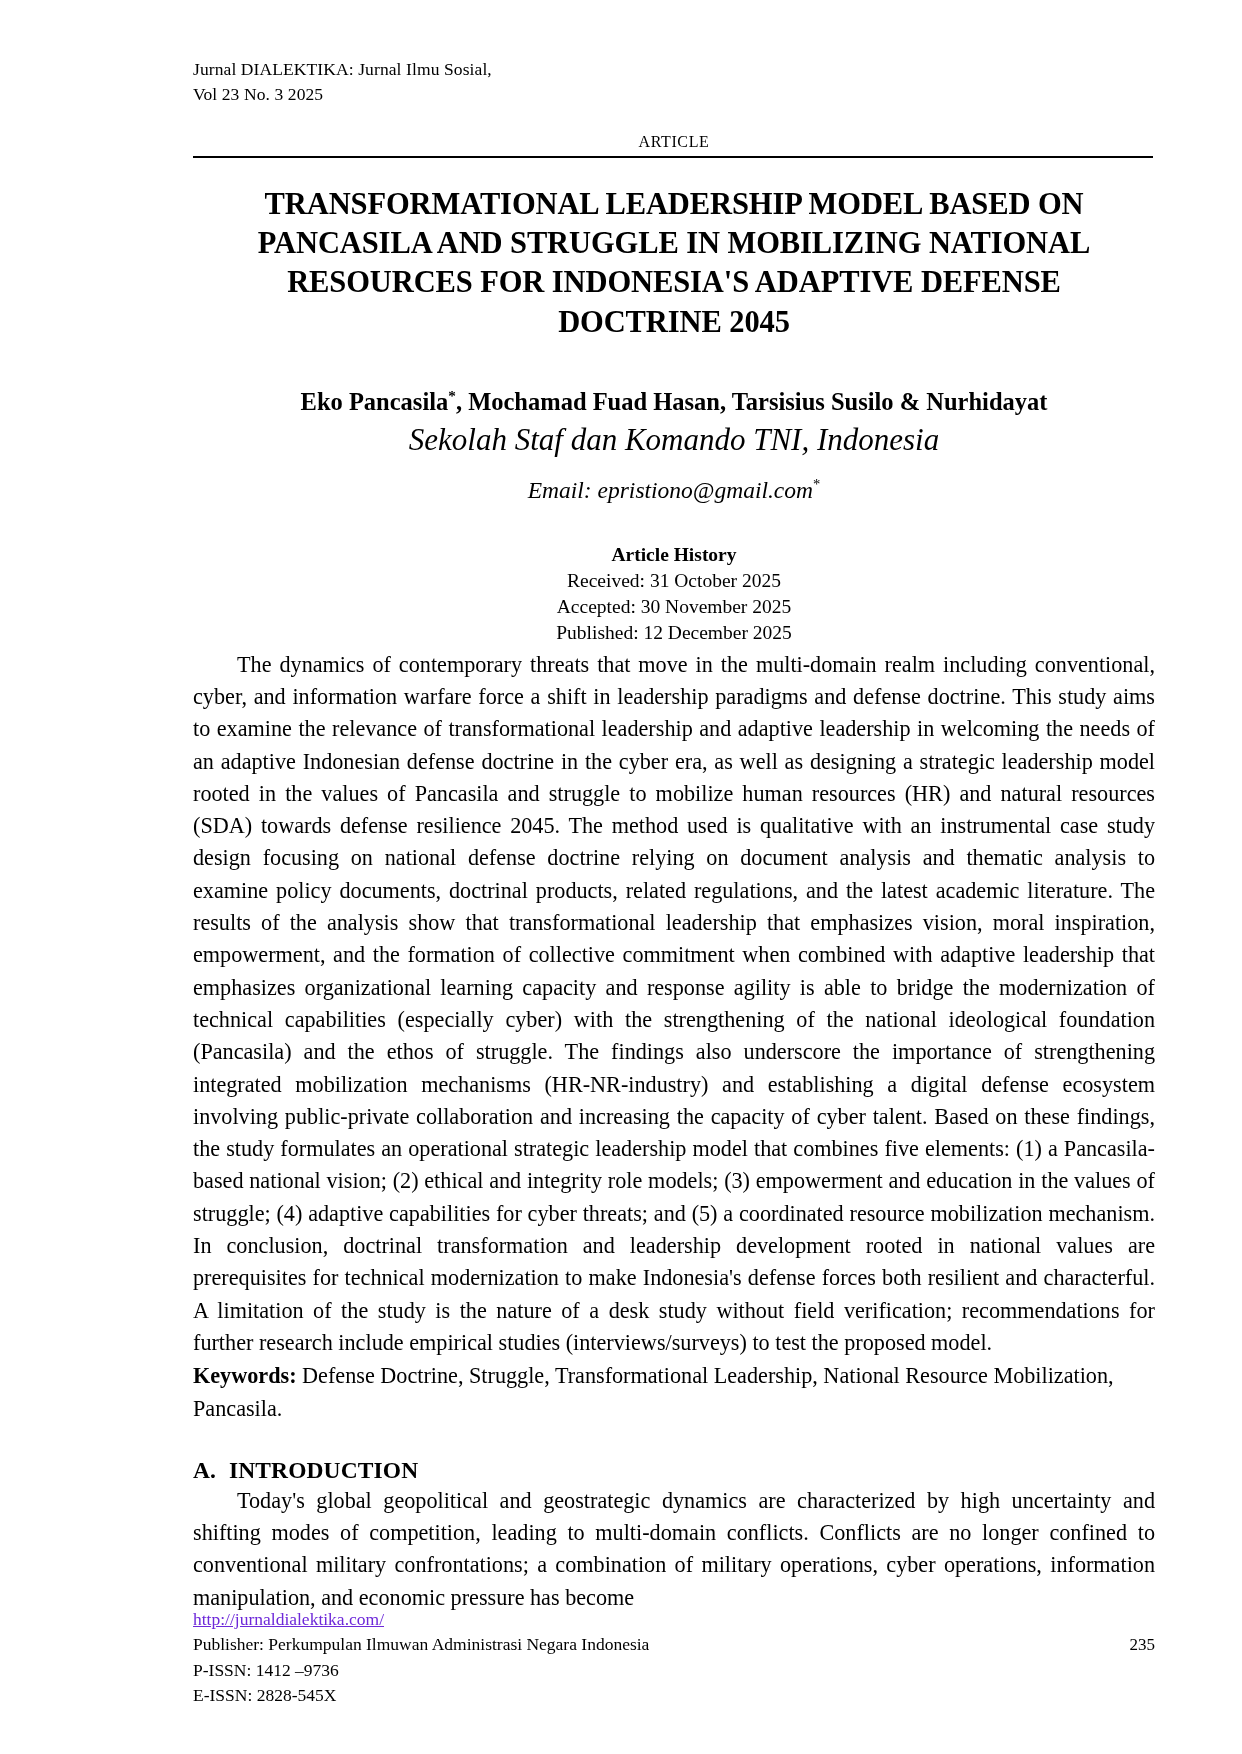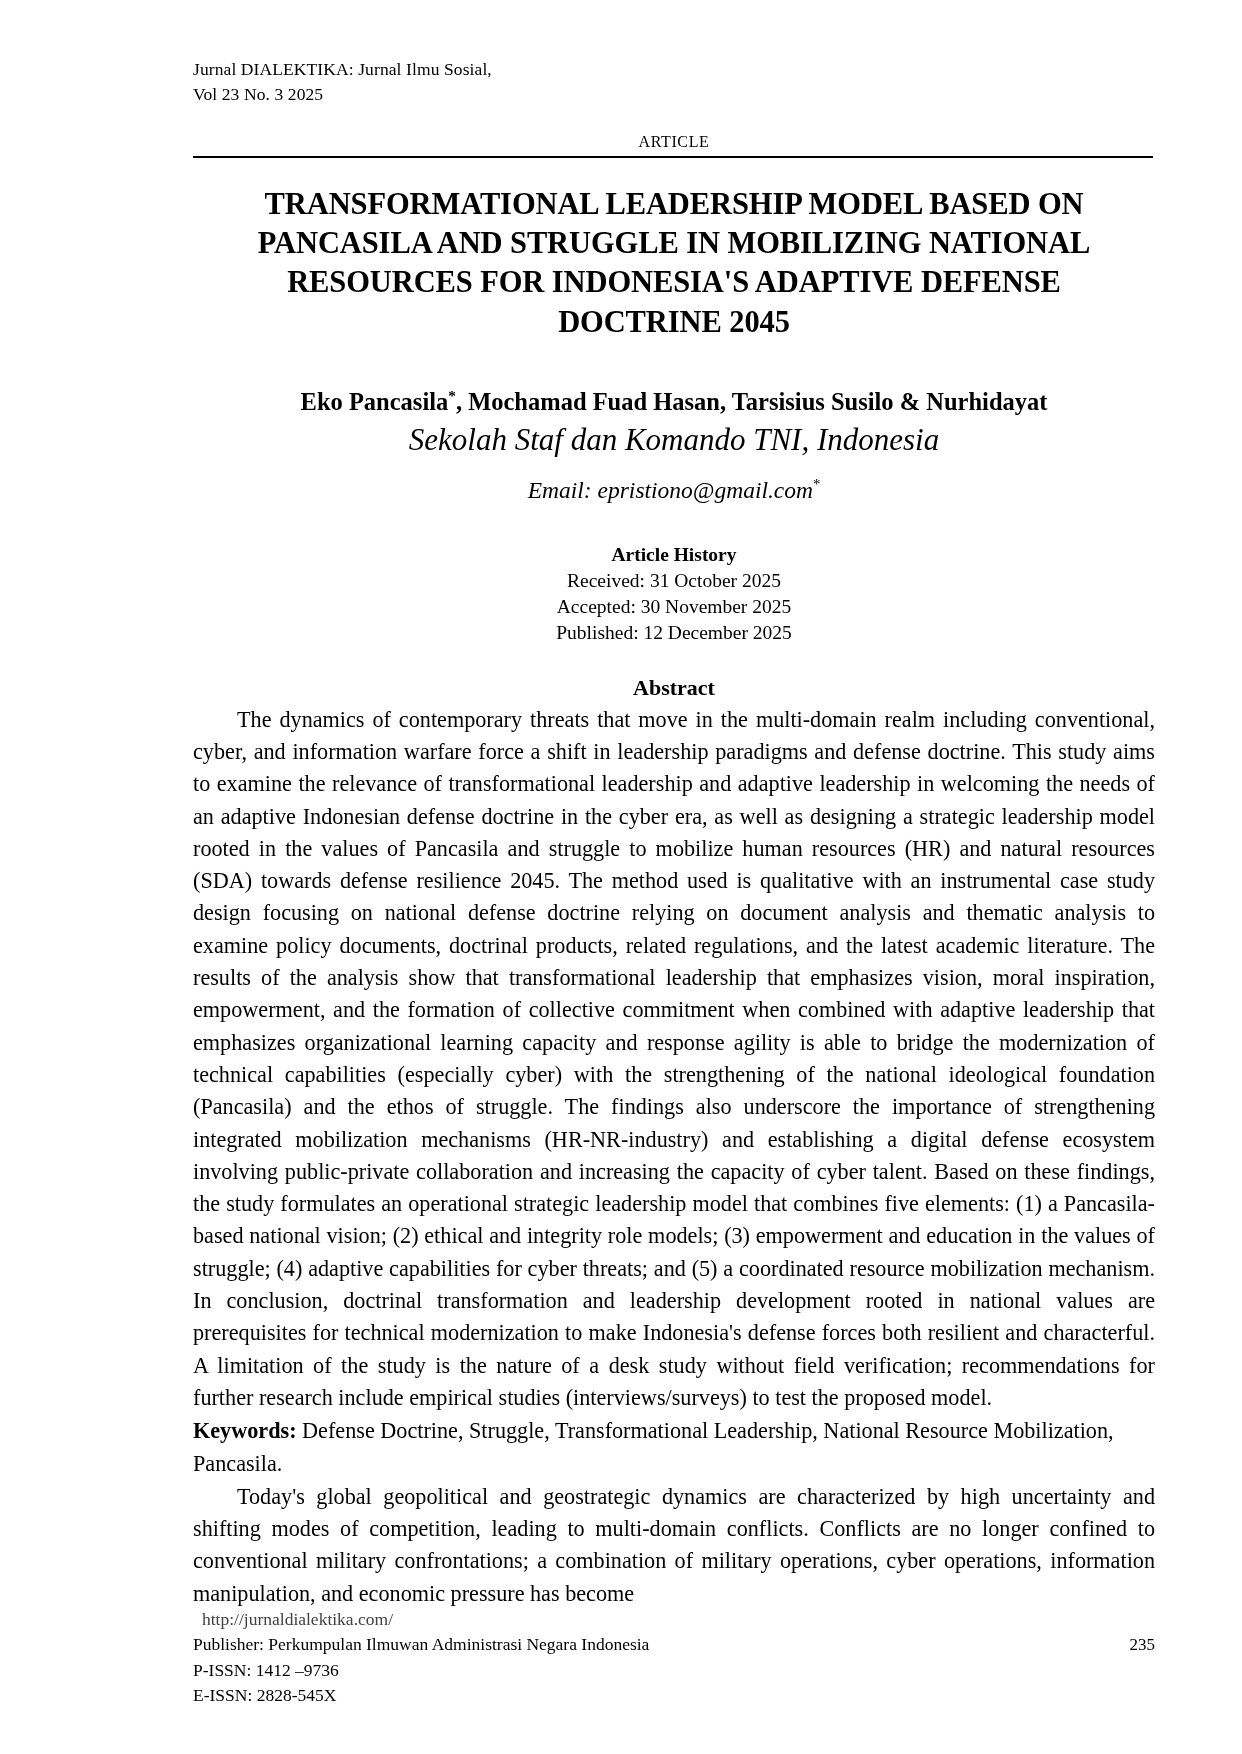--- a/index.html
+++ b/index.html
@@ -136,23 +136,23 @@
   
   .footer {
     position: absolute;
     left: 130px;
     top: 1607px;
     width: 962px;
     font-size: 17.5px;
     line-height: 1.44;
   }
   .footer-link {
-    color: #404040;
+    color: #6d28d9;
+    text-decoration: underline;
     display: inline-block;
-    margin-left: 9px;
   }
   .footer-row {
     display: flex;
     justify-content: space-between;
     align-items: baseline;
     gap: 48px;
   }
   .page-number { font-size: 17px; }
 </style>
 </head>
@@ -179,27 +179,29 @@
       <span>Email: </span><span>epristiono@gmail.com</span><sup>*</sup>
     </div>
 
     <div class="history">
       <div class="hist-title">Article History</div>
       <div>Received: 31 October 2025</div>
       <div>Accepted: 30 November 2025</div>
       <div>Published: 12 December 2025</div>
     </div>
 
-    <div class="abstract-title">Abstract</div>
     <div class="abstract-body">The dynamics of contemporary threats that move in the multi-domain realm including conventional, cyber, and information warfare force a shift in leadership paradigms and defense doctrine. This study aims to examine the relevance of transformational leadership and adaptive leadership in welcoming the needs of an adaptive Indonesian defense doctrine in the cyber era, as well as designing a strategic leadership model rooted in the values of Pancasila and struggle to mobilize human resources (HR) and natural resources (SDA) towards defense resilience 2045. The method used is qualitative with an instrumental case study design focusing on national defense doctrine relying on document analysis and thematic analysis to examine policy documents, doctrinal products, related regulations, and the latest academic literature. The results of the analysis show that transformational leadership that emphasizes vision, moral inspiration, empowerment, and the formation of collective commitment when combined with adaptive leadership that emphasizes organizational learning capacity and response agility is able to bridge the modernization of technical capabilities (especially cyber) with the strengthening of the national ideological foundation (Pancasila) and the ethos of struggle. The findings also underscore the importance of strengthening integrated mobilization mechanisms (HR-NR-industry) and establishing a digital defense ecosystem involving public-private collaboration and increasing the capacity of cyber talent. Based on these findings, the study formulates an operational strategic leadership model that combines five elements: (1) a Pancasila-based national vision; (2) ethical and integrity role models; (3) empowerment and education in the values of struggle; (4) adaptive capabilities for cyber threats; and (5) a coordinated resource mobilization mechanism. In conclusion, doctrinal transformation and leadership development rooted in national values are prerequisites for technical modernization to make Indonesia's defense forces both resilient and characterful. A limitation of the study is the nature of a desk study without field verification; recommendations for further research include empirical studies (interviews/surveys) to test the proposed model.</div>
 
     <div class="keywords">
       <span class="kw-label">Keywords:</span><span> Defense Doctrine, Struggle, Transformational Leadership, National Resource Mobilization, Pancasila.</span>
     </div>
 
+    <div class="section-heading">
+      <span class="sec-letter">A.</span><span>INTRODUCTION</span>
+    </div>
     <div class="section-body">Today's global geopolitical and geostrategic dynamics are characterized by high uncertainty and shifting modes of competition, leading to multi-domain conflicts. Conflicts are no longer confined to conventional military confrontations; a combination of military operations, cyber operations, information manipulation, and economic pressure has become</div>
 
   </div>
 
   <div class="footer">
     <div>
       <span class="footer-link">http://jurnaldialektika.com/</span>
     </div>
     <div class="footer-row">
       <span>Publisher: Perkumpulan Ilmuwan Administrasi Negara Indonesia</span>

